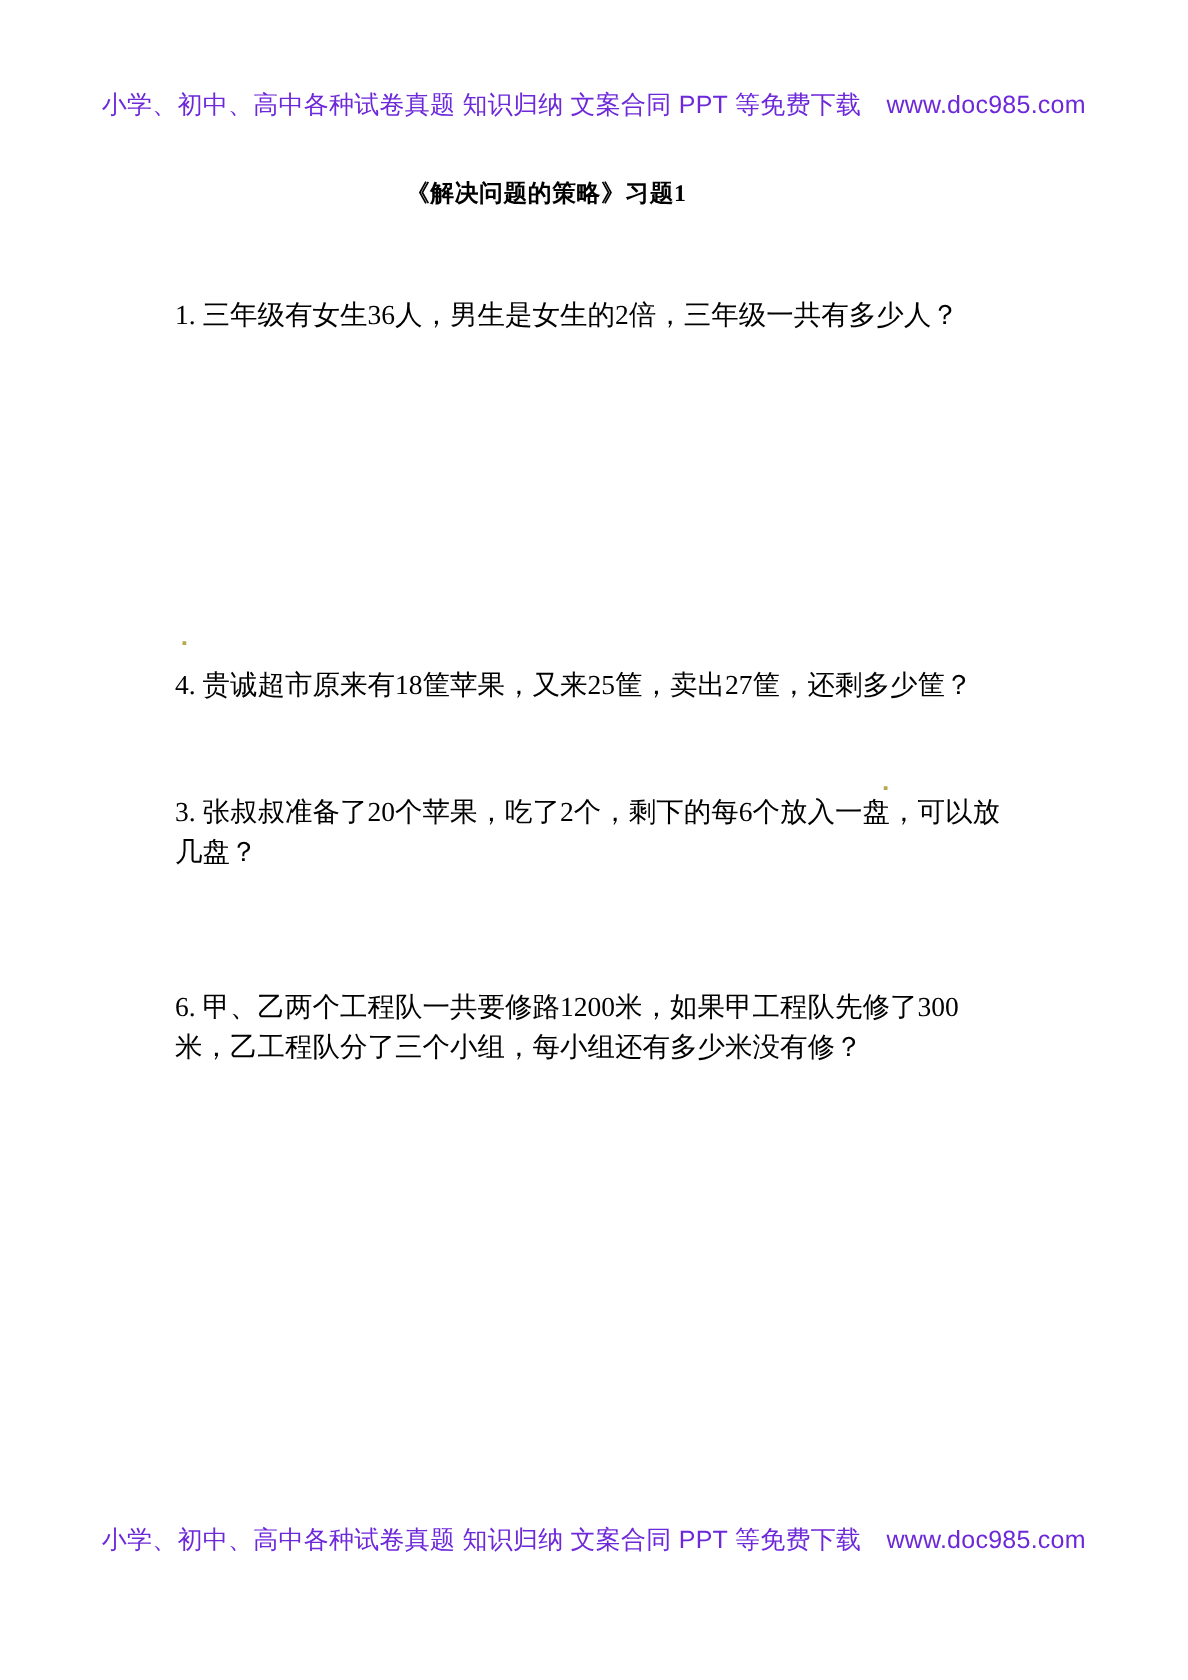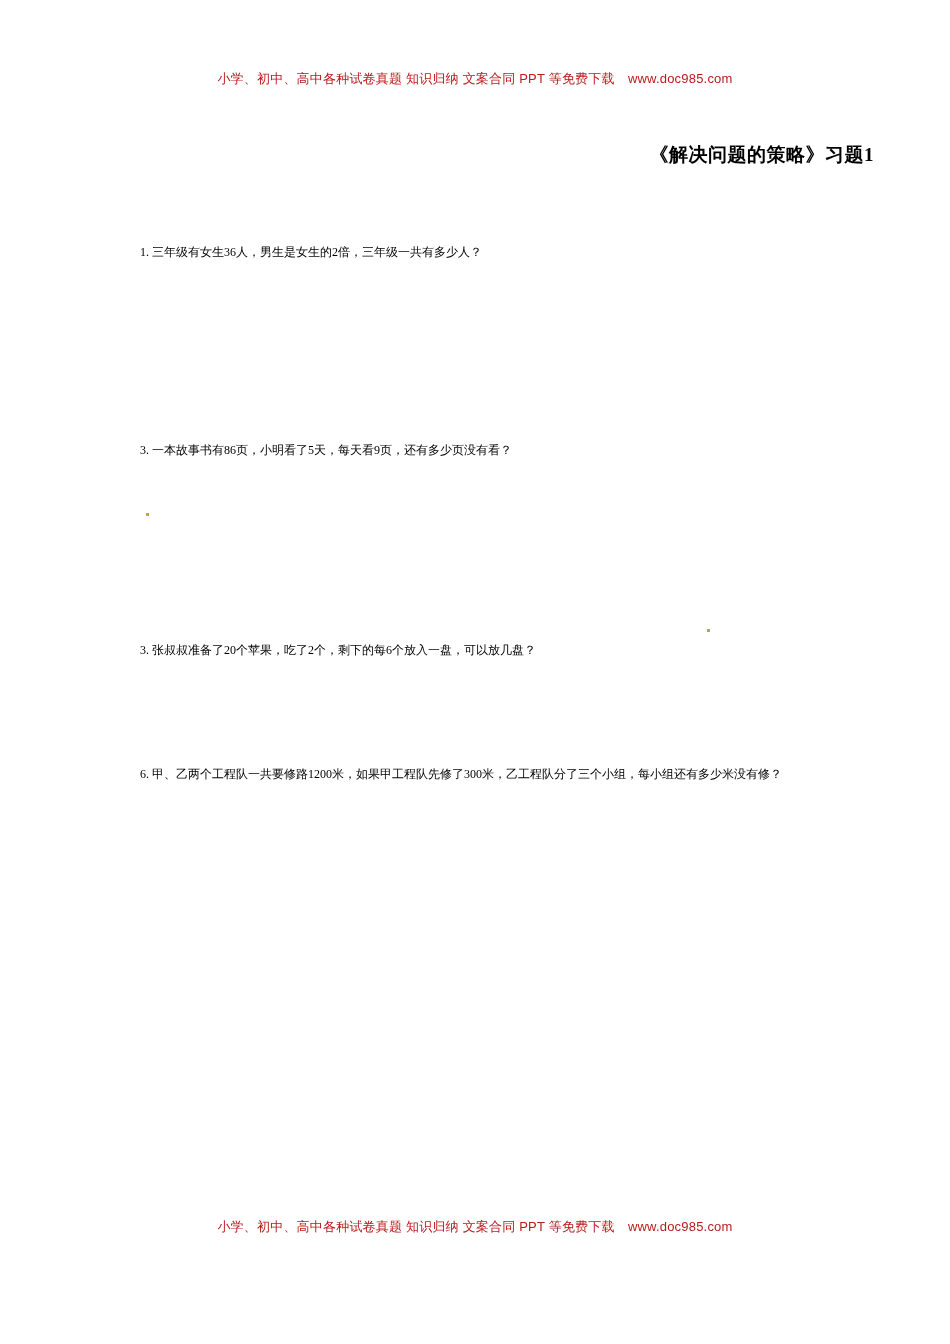--- a/index.html
+++ b/index.html
@@ -15,49 +15,49 @@
     font-family: "Liberation Serif", "DejaVu Serif", serif;
     color: #000000;
     overflow: hidden;
   }
   .header-note, .footer-note {
     position: absolute;
     left: 0;
     width: 950px;
     text-align: center;
     font-family: "Liberation Sans", "DejaVu Sans", sans-serif;
-    font-size: 13px;
-    color: #b91c1c;
+    font-size: 20px;
+    color: #6d28d9;
     letter-spacing: 0.2px;
   }
   .header-note {
     top: 70px;
   }
   .footer-note {
     top: 1218px;
   }
   .doc-title {
     position: absolute;
     left: 0;
     top: 142px;
     width: 874px;
-    text-align: right;
+    text-align: center;
     font-family: "Liberation Serif", "DejaVu Serif", serif;
     font-weight: bold;
     font-size: 19px;
     letter-spacing: 0.5px;
   }
   .questions {
     position: absolute;
     left: 140px;
     top: 236px;
     width: 680px;
   }
   .q {
-    font-size: 12px;
+    font-size: 22px;
     line-height: 32px;
     text-align: left;
   }
   .q-spacer-1 { height: 68px; }
   .q-spacer-2 { height: 98px; }
   .q-spacer-3 { height: 98px; }
   .q-spacer-4 { height: 70px; }
   .q-spacer-5 { height: 92px; }
   .q6 {
     width: 660px;
@@ -79,23 +79,23 @@
   <div class="header-note">小学、初中、高中各种试卷真题 知识归纳 文案合同 PPT 等免费下载　www.doc985.com</div>
 
   <div class="doc-title">《解决问题的策略》习题1</div>
 
   <div class="questions">
     <div class="q">1. 三年级有女生36人，男生是女生的2倍，三年级一共有多少人？</div>
     <div class="q-spacer-1"></div>
 
     <div class="q-spacer-2"></div>
 
-    <div class="q">3. 一本故事书有86页，小明看了5天，每天看9页，还有多少页没有看？</div>
     <div class="q-spacer-3"></div>
 
+    <div class="q">4. 贵诚超市原来有18筐苹果，又来25筐，卖出27筐，还剩多少筐？</div>
     <div class="q-spacer-4"></div>
 
     <div class="q">3. 张叔叔准备了20个苹果，吃了2个，剩下的每6个放入一盘，可以放几盘？</div>
     <div class="q-spacer-5"></div>
 
     <div class="q q6">6. 甲、乙两个工程队一共要修路1200米，如果甲工程队先修了300米，乙工程队分了三个小组，每小组还有多少米没有修？</div>
   </div>
 
   <div class="dot-mark dot-a"></div>
   <div class="dot-mark dot-b"></div>

